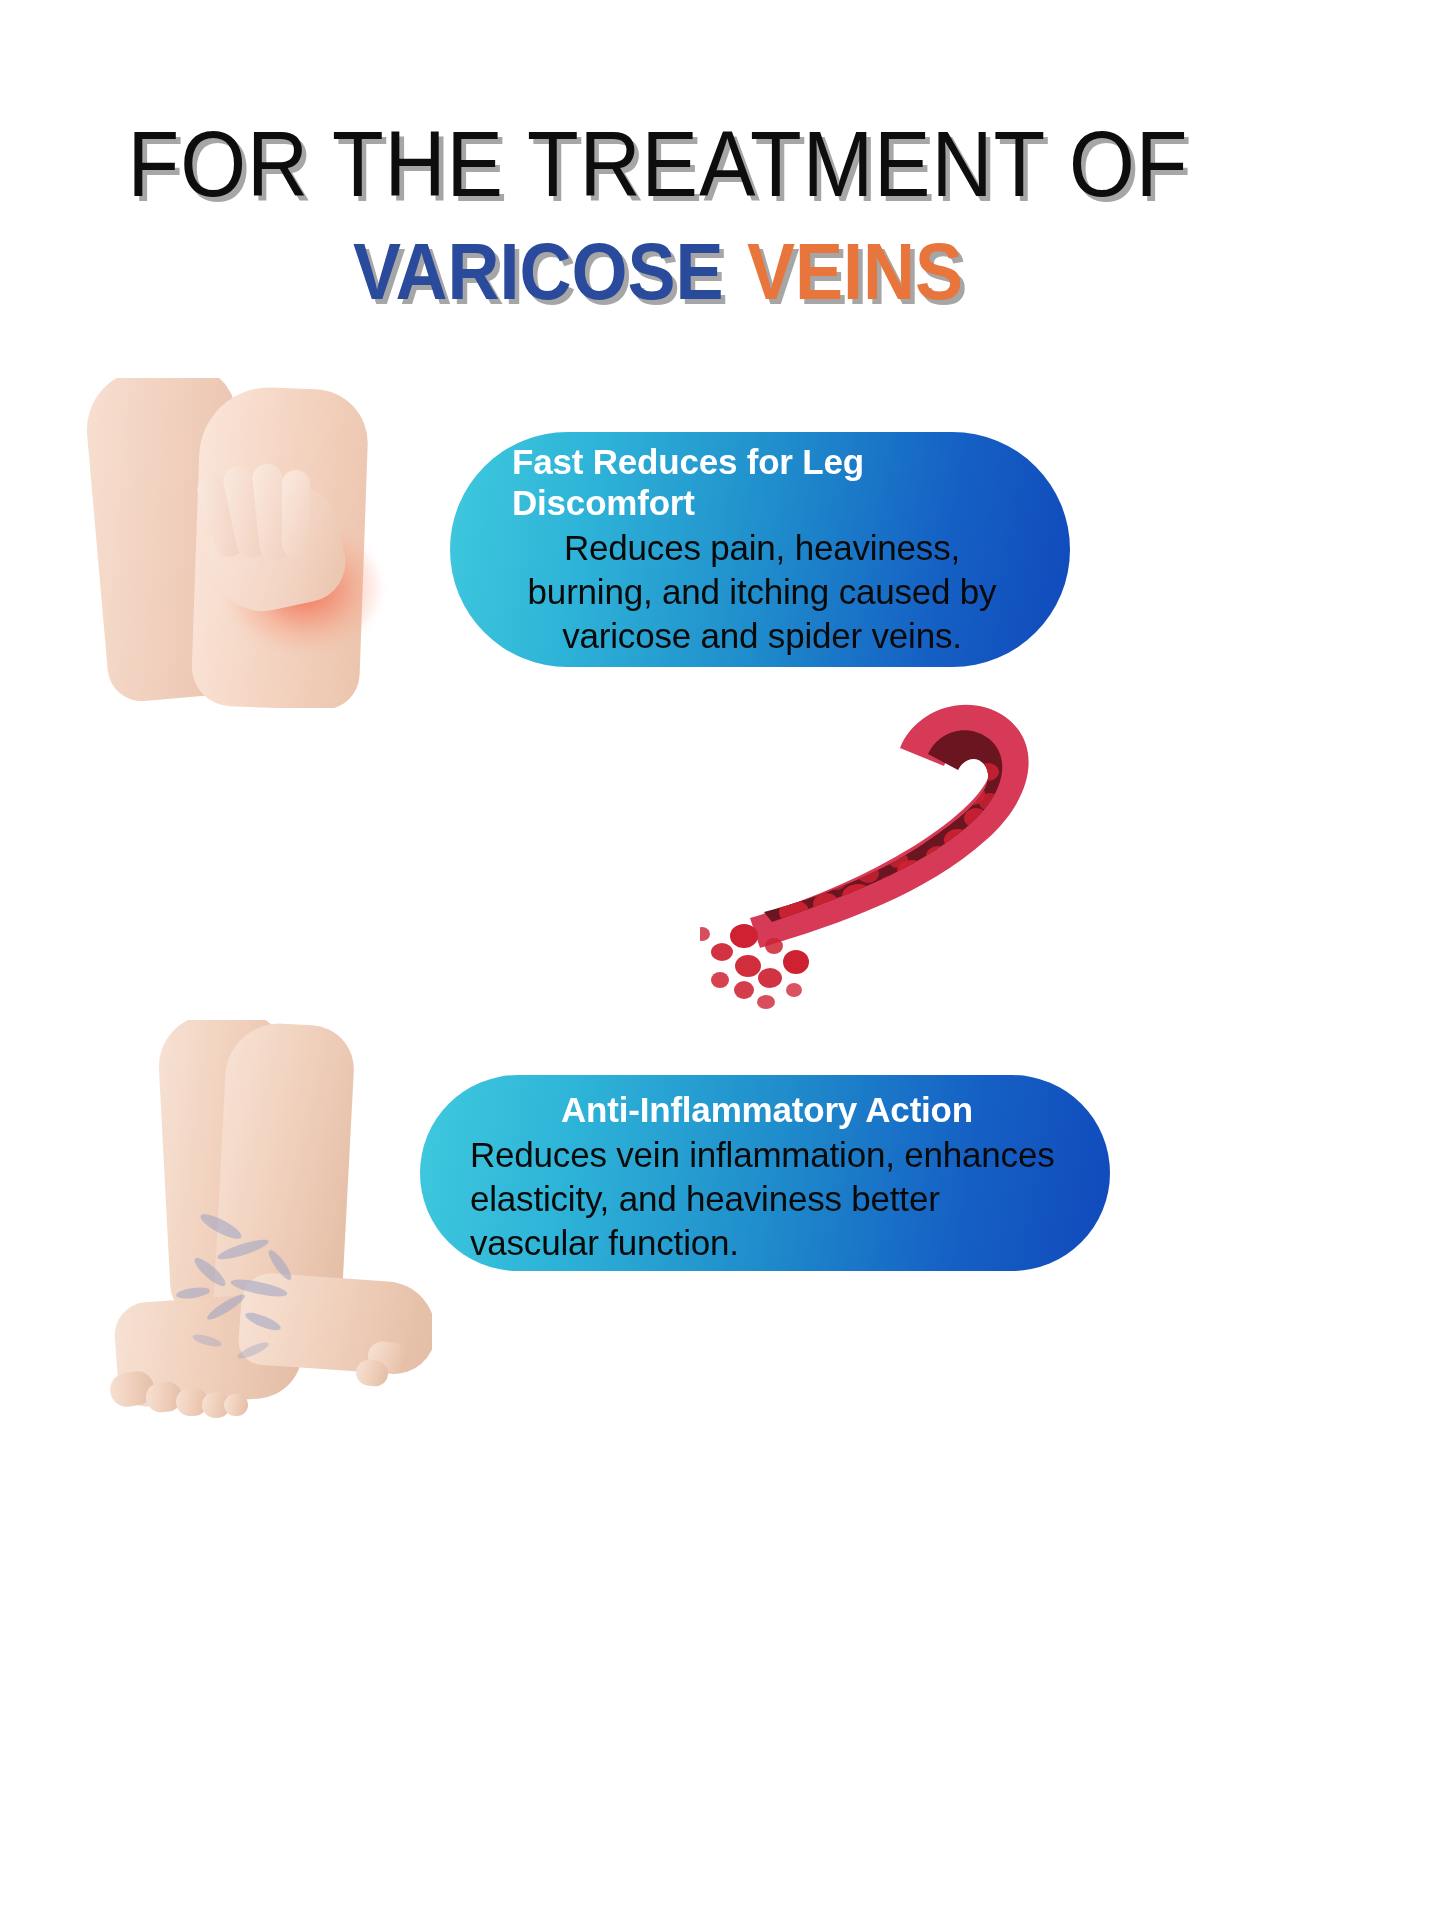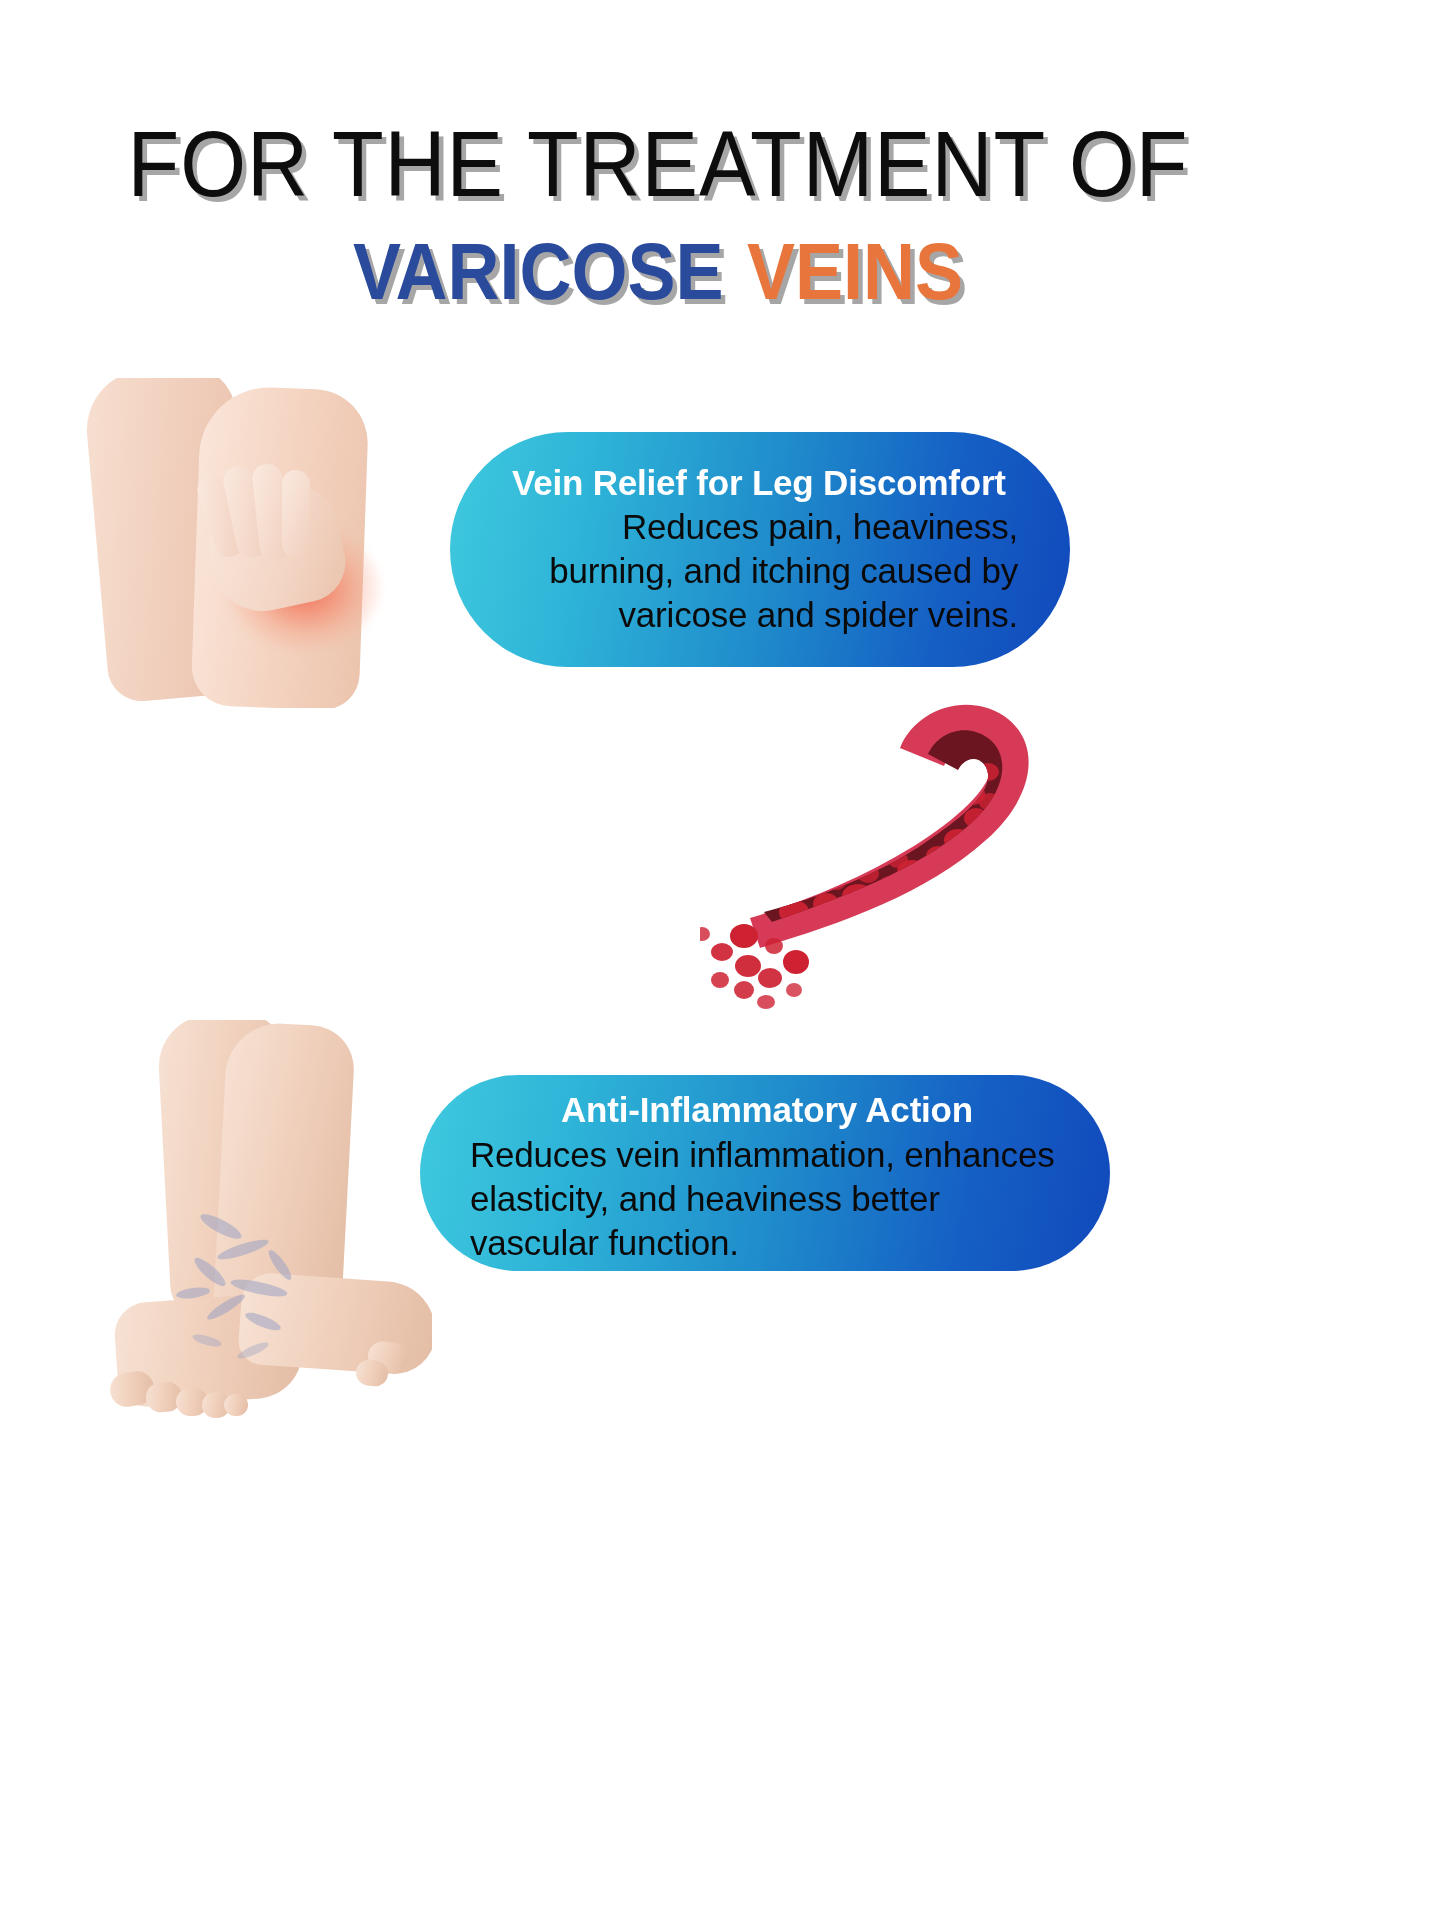--- a/index.html
+++ b/index.html
@@ -93,21 +93,21 @@
 
   
   #card-1 {
     left: 450px;
     top: 432px;
     width: 620px;
     height: 235px;
     padding: 0 52px 0 56px;
   }
   #card-1 .card-heading { text-align: left; padding-left: 6px; }
-  #card-1 .card-body    { text-align: right; }
+  #card-1 .card-body    { text-align: center; }
 
   
   #card-2 {
     left: 50px;
     top: 745px;
     width: 665px;
     height: 242px;
     padding: 0 48px 0 52px;
   }
 
@@ -246,21 +246,21 @@
     <div class="pain-glow"></div>
     <div class="hand-shape"></div>
     <div class="finger" style="left:128px;top:96px;width:30px;height:84px;transform:rotate(-18deg);"></div>
     <div class="finger" style="left:152px;top:88px;width:30px;height:92px;transform:rotate(-12deg);"></div>
     <div class="finger" style="left:178px;top:86px;width:30px;height:96px;transform:rotate(-6deg);"></div>
     <div class="finger" style="left:204px;top:92px;width:28px;height:88px;transform:rotate(0deg);"></div>
   </div>
 
   <div class="card" id="card-1">
     <div class="card-inner">
-      <div class="card-heading">Vein Relief for Leg Discomfort</div>
+      <div class="card-heading">Fast Reduces for Leg Discomfort</div>
       <div class="card-body">Reduces pain, heaviness, burning, and itching caused by varicose and spider veins.</div>
     </div>
   </div>
 
 
   <div class="vessel-illustration">
     <svg viewBox="0 0 420 320" xmlns="http://www.w3.org/2000/svg">
       <defs>
         <clipPath id="lumenClip">
           <path d="M 72 232

